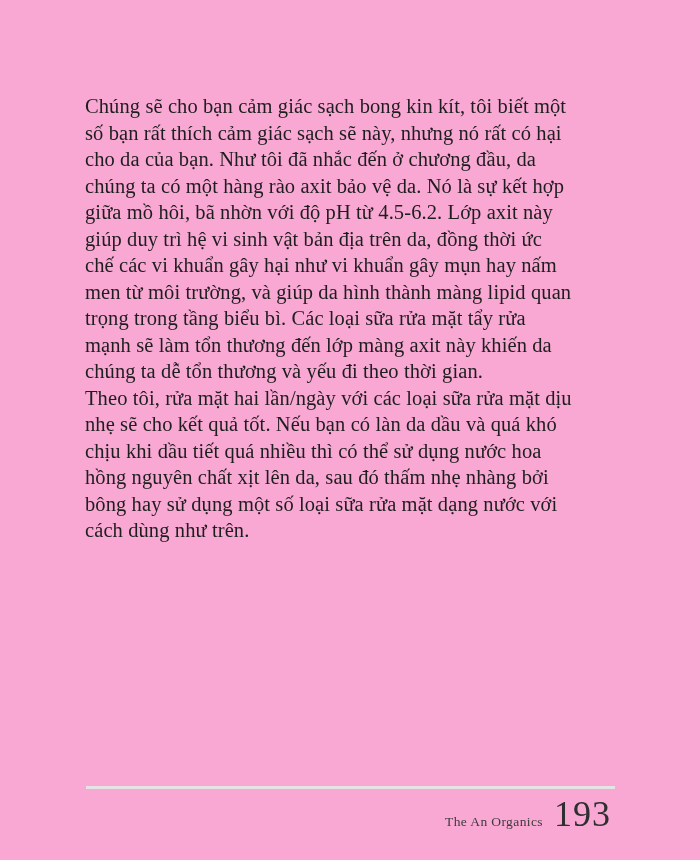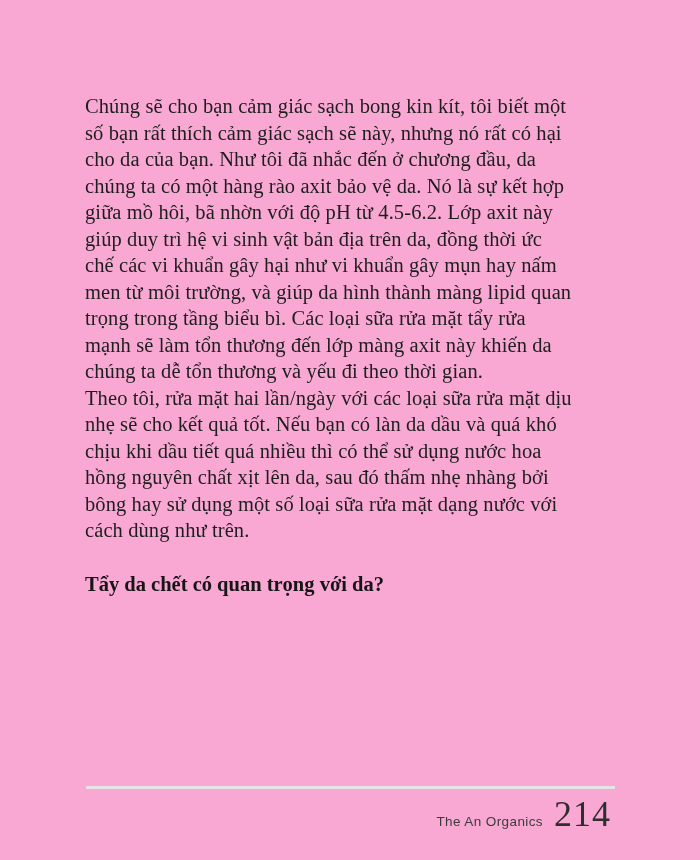--- a/index.html
+++ b/index.html
@@ -43,21 +43,21 @@
   }
   .footer-text {
     position: absolute;
     right: 89px;
     top: 793px;
     display: flex;
     align-items: baseline;
     gap: 11px;
   }
   .brand-name {
-    font-family: Liberation Sans, sans-serif;
+    font-family: Liberation Serif, serif;
     font-size: 13.5px;
     color: #3b3b3b;
     letter-spacing: 0.4px;
   }
   .page-number {
     font-family: "Liberation Serif", serif;
     font-weight: normal;
     font-size: 36px;
     color: #2f2f2f;
     letter-spacing: 1px;
@@ -81,24 +81,23 @@
 mạnh sẽ làm tổn thương đến lớp màng axit này khiến da
 chúng ta dễ tổn thương và yếu đi theo thời gian.</p>
 
     <p class="body-paragraph para-gap">Theo tôi, rửa mặt hai lần/ngày với các loại sữa rửa mặt dịu
 nhẹ sẽ cho kết quả tốt. Nếu bạn có làn da dầu và quá khó
 chịu khi dầu tiết quá nhiều thì có thể sử dụng nước hoa
 hồng nguyên chất xịt lên da, sau đó thấm nhẹ nhàng bởi
 bông hay sử dụng một số loại sữa rửa mặt dạng nước với
 cách dùng như trên.</p>
 
-    <h2 class="section-heading">Tẩy da chết có quan trọng với da?</h2>
 
   </main>
 
   <div class="footer-rule"></div>
 
   <footer class="footer-text">
     <span class="brand-name">The An Organics</span>
-    <span class="page-number">214</span>
+    <span class="page-number">193</span>
   </footer>
 
 </div>
 
 </body></html>

